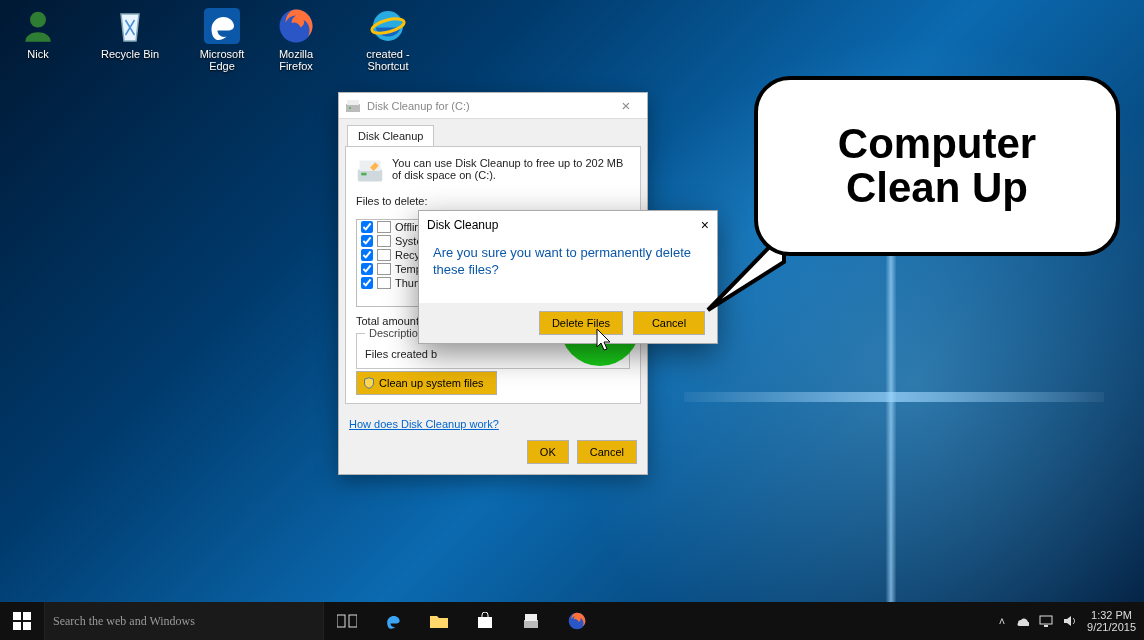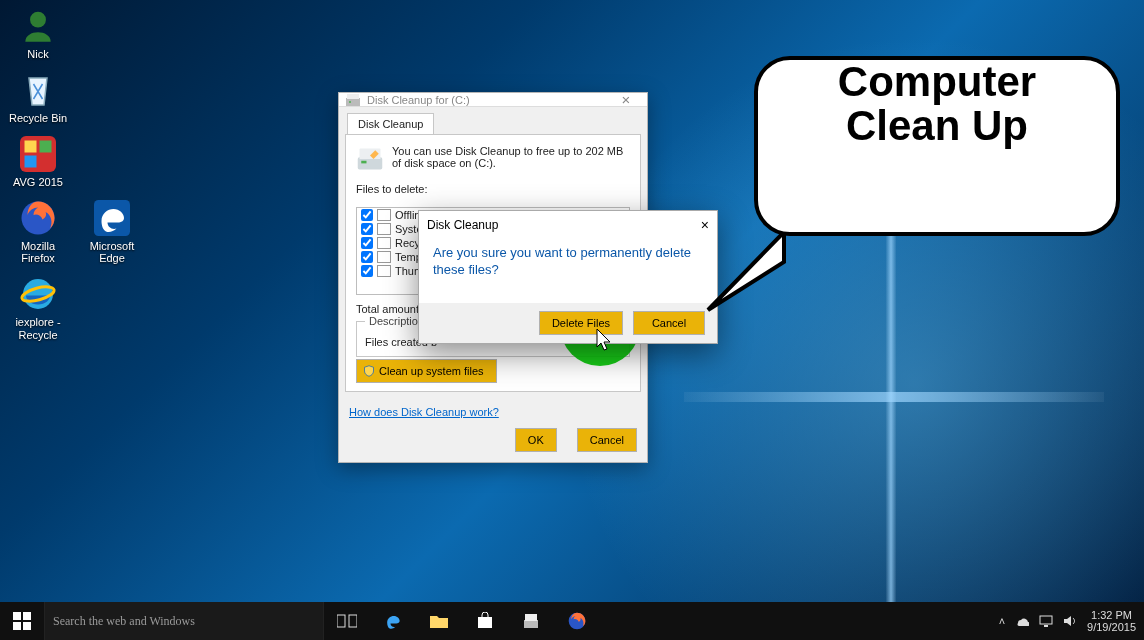--- a/index.html
+++ b/index.html
@@ -10,61 +10,61 @@
   .wallpaper { position: absolute; inset: 0; background:
       radial-gradient(circle at 80% 60%, rgba(120,210,255,.35) 0, transparent 35%),
       linear-gradient(135deg, #001833 0%, #003a6c 30%, #0b6ab0 55%, #001a3a 100%);
   }
   .hero-cross { position: absolute; right: 40px; top: 190px; width: 420px; height: 420px; pointer-events: none; }
   .hero-cross::before, .hero-cross::after { content:""; position:absolute; background: linear-gradient(90deg, rgba(255,255,255,.05), rgba(160,215,255,.7), rgba(255,255,255,.05)); }
   .hero-cross::before { left: 48%; top:0; bottom:0; width: 10px; }
   .hero-cross::after  { top: 48%; left:0; right:0; height: 10px; }
 
   
-  .desktop-icons { position: absolute; top: 6px; left: 4px; display:flex; flex-direction:column; gap: 10px; }
+  .desktop-icons { position: absolute; top: 6px; left: 4px; display:flex; flex-direction:row; gap: 24px; }
   .dicon { width: 68px; display:flex; flex-direction:column; align-items:center; gap:2px; cursor:default; }
   .dicon .glyph { width:40px; height:40px; display:flex; align-items:center; justify-content:center; font-size:28px; }
   .dicon .label { color:#fff; font-size:11px; text-align:center; text-shadow:0 1px 2px #000; line-height:1.1; }
 
   
   .win { position:absolute; left:338px; top:92px; width:310px; background:#f0f0f0; border:1px solid #b5b5b5; box-shadow:0 6px 20px rgba(0,0,0,.35); font-size:11px; color:#222; }
-  .win .titlebar { height:14px; background:#fff; display:flex; align-items:center; padding:0 6px; border-bottom:1px solid #ddd; color:#888; }
+  .win .titlebar { height:26px; background:#fff; display:flex; align-items:center; padding:0 6px; border-bottom:1px solid #ddd; color:#888; }
   .win .titlebar .ticon { width:16px; height:16px; margin-right:6px; }
   .win .titlebar .close { margin-left:auto; width:30px; text-align:center; color:#888; font-size:15px; }
   .tab { display:inline-block; background:#fff; border:1px solid #c7c7c7; border-bottom:none; padding:4px 10px; margin:6px 0 0 8px; font-size:11px; position:relative; z-index:2; }
   .tabpanel { background:#fff; border:1px solid #c7c7c7; margin:0 6px 6px 6px; padding:10px 10px 8px 10px; position:relative; }
   .blurb { display:flex; gap:8px; }
   .blurb .bicon { width:28px; height:28px; flex:none; }
   .section-label { margin-top:10px; margin-bottom:12px; }
   .filelist { border:1px solid #bdbdbd; height:88px; overflow:hidden; background:#fff; }
   .filelist .row { display:flex; align-items:center; gap:4px; padding:1px 4px; font-size:11px; }
   .filelist input { width:12px; height:12px; }
   .filelist .mini { width:14px; height:12px; background:#fff; border:1px solid #999; display:inline-block; }
   .total { margin-top:8px; }
   .groupbox { border:1px solid #c7c7c7; margin-top:6px; padding:14px 8px 8px 8px; position:relative; }
   .groupbox .legend { position:absolute; top:-7px; left:8px; background:#fff; padding:0 4px; font-size:11px; color:#444; }
   .sysbtn { margin-top:2px; }
   .btn { background:#eab308; border:1px solid #b0b0b0; padding:5px 12px; font-size:11px; cursor:default; }
   .link { color:#0066cc; font-size:11px; margin:8px 0 0 10px; display:inline-block; text-decoration:underline; }
-  .win .footer { display:flex; justify-content:flex-end; gap:20px; padding:10px; }
+  .win .footer { display:flex; justify-content:flex-end; gap:8px; padding:10px; }
 
   
   .dlg { position:absolute; left:418px; top:210px; width:300px; background:#fff; border:1px solid #aaa; box-shadow:0 10px 30px rgba(0,0,0,.45); font-size:12px; }
   .dlg .dtitle { display:flex; align-items:center; padding:6px 8px; font-size:12px; }
   .dlg .dtitle .x { margin-left:auto; font-size:14px; }
   .dlg .msg { color:#0b57a8; padding:6px 14px 24px 14px; font-size:13px; line-height:1.3; }
   .dlg .dfooter { background:#f0f0f0; display:flex; justify-content:flex-end; gap:10px; padding:8px 12px; }
   .dlg .btn { min-width:72px; text-align:center; }
 
   
   .spot { position:absolute; left:560px; top:286px; width:80px; height:80px; border-radius:50%; background:rgba(0,200,0,.9); mix-blend-mode:normal; z-index:3; pointer-events:none; }
   .cursor { position:absolute; left:596px; top:328px; z-index:5; pointer-events:none; }
 
   
-  .bubble { position:absolute; left:754px; top:56px; width:366px; height:180px; background:#fff; border:4px solid #000; border-radius:36px; display:flex; justify-content:center; z-index:4; }
+  .bubble { position:absolute; left:754px; top:76px; width:366px; height:180px; background:#fff; border:4px solid #000; border-radius:36px; display:flex; align-items:center; justify-content:center; z-index:4; }
   .bubble .txt { font-size:42px; font-weight:700; text-align:center; line-height:1.05; }
   .bubble-tail { position:absolute; left:706px; top:232px; z-index:4; }
 
   
   .taskbar { position:absolute; left:0; right:0; bottom:0; height:38px; background:#101010; display:flex; align-items:center; color:#ccc; font-size:12px; }
   .start { width:44px; height:100%; display:flex; align-items:center; justify-content:center; }
   .search { flex: 0 0 280px; height:100%; display:flex; align-items:center; padding-left:8px; color:#9a9a9a; background:#1a1a1a; border-left:1px solid #222; border-right:1px solid #222;font-family:Liberation Serif, serif; }
   .tbicons { display:flex; height:100%; }
   .tbicons .tb { width:46px; display:flex; align-items:center; justify-content:center; font-size:17px; color:#ddd; }
   .tray { margin-left:auto; display:flex; align-items:center; height:100%; gap:10px; padding:0 8px; font-size:11px; color:#ddd; }
@@ -91,60 +91,49 @@
   </div>
   <div class="dicon">
     <span class="glyph">
       <svg width="36" height="36" viewBox="0 0 24 24">
           <path d="M6 4h12l-2 18H8z" fill="#e8f4ff" stroke="#8ab" stroke-width="1"></path>
           <path d="M9 8l6 10M15 8l-6 10" stroke="#4a90d9" stroke-width="1"></path>
         </svg>
     </span>
     <span class="label">Recycle Bin</span>
   </div>
-  <div class="dicon">
-    <span class="glyph">
-      <svg width="36" height="36" viewBox="0 0 24 24">
-          <rect width="24" height="24" rx="4" fill="#d32f2f"></rect>
-          <rect x="3" y="3" width="8" height="8" fill="#ffd54f"></rect>
-          <rect x="13" y="3" width="8" height="8" fill="#4caf50"></rect>
-          <rect x="3" y="13" width="8" height="8" fill="#2196f3"></rect>
-        </svg>
-    </span>
-    <span class="label">AVG 2015</span>
-  </div>
   <div style="display:flex; gap:6px;">
+    <div class="dicon">
+      <span class="glyph">
+        <svg width="36" height="36" viewBox="0 0 24 24">
+            <rect width="24" height="24" rx="3" fill="#0b57a8"></rect>
+            <path d="M5 14c0-5 4-8 8-8s7 3 7 6c0 2-2 3-4 3H9c0 3 3 5 6 4-2 2-5 3-7 2-2-1-3-4-3-7z" fill="#fff"></path>
+          </svg>
+      </span>
+      <span class="label">Microsoft Edge</span>
+    </div>
     <div class="dicon">
       <span class="glyph">
         <svg width="36" height="36" viewBox="0 0 24 24">
             <circle cx="12" cy="12" r="11" fill="#2a56c6"></circle>
             <path d="M12 1c6 0 11 5 11 11 0 3-1 5-3 7 2-4 1-9-3-11 1 2 0 4-2 5-1-3-4-4-6-3 0-2 1-4 3-5-3 0-6 2-7 5 0-5 3-9 7-9z" fill="#ff7139"></path>
           </svg>
       </span>
       <span class="label">Mozilla Firefox</span>
     </div>
-    <div class="dicon">
-      <span class="glyph">
-        <svg width="36" height="36" viewBox="0 0 24 24">
-            <rect width="24" height="24" rx="3" fill="#0b57a8"></rect>
-            <path d="M5 14c0-5 4-8 8-8s7 3 7 6c0 2-2 3-4 3H9c0 3 3 5 6 4-2 2-5 3-7 2-2-1-3-4-3-7z" fill="#fff"></path>
-          </svg>
-      </span>
-      <span class="label">Microsoft Edge</span>
-    </div>
   </div>
   <div class="dicon">
     <span class="glyph">
       <svg width="36" height="36" viewBox="0 0 24 24">
           <circle cx="12" cy="12" r="10" fill="#29abe2"></circle>
           <path d="M4 13h16c0 3-3 6-8 6s-8-3-8-6z" fill="#1565c0"></path>
           <ellipse cx="12" cy="12" rx="11" ry="4" fill="none" stroke="#ffc107" stroke-width="2" transform="rotate(-15 12 12)"></ellipse>
         </svg>
     </span>
-    <span class="label">iexplore - Recycle</span>
+    <span class="label">created - Shortcut</span>
   </div>
 </div>
 
 <div class="win">
   <div class="titlebar">
     <svg class="ticon" viewBox="0 0 16 16">
         <rect x="1" y="6" width="14" height="8" fill="#bbb"></rect>
         <rect x="2" y="2" width="12" height="5" fill="#eee"></rect>
         <circle cx="5" cy="10" r="1" fill="#4caf50"></circle>
       </svg>
@@ -294,16 +283,16 @@
     <svg width="14" height="12" viewBox="0 0 14 12">
         <rect x="1" y="1" width="12" height="8" fill="none" stroke="#ddd"></rect>
         <rect x="5" y="10" width="4" height="2" fill="#ddd"></rect>
       </svg>
     <svg width="14" height="12" viewBox="0 0 14 12">
         <path d="M1 4h3l4-3v10l-4-3H1z" fill="#ddd"></path>
         <path d="M10 3c2 2 2 4 0 6" fill="none" stroke="#ddd"></path>
       </svg>
     <div class="clock">
       <div>1:32 PM</div>
-      <div>9/19/2015</div>
+      <div>9/21/2015</div>
     </div>
   </div>
 </div>
 
 </body></html>

